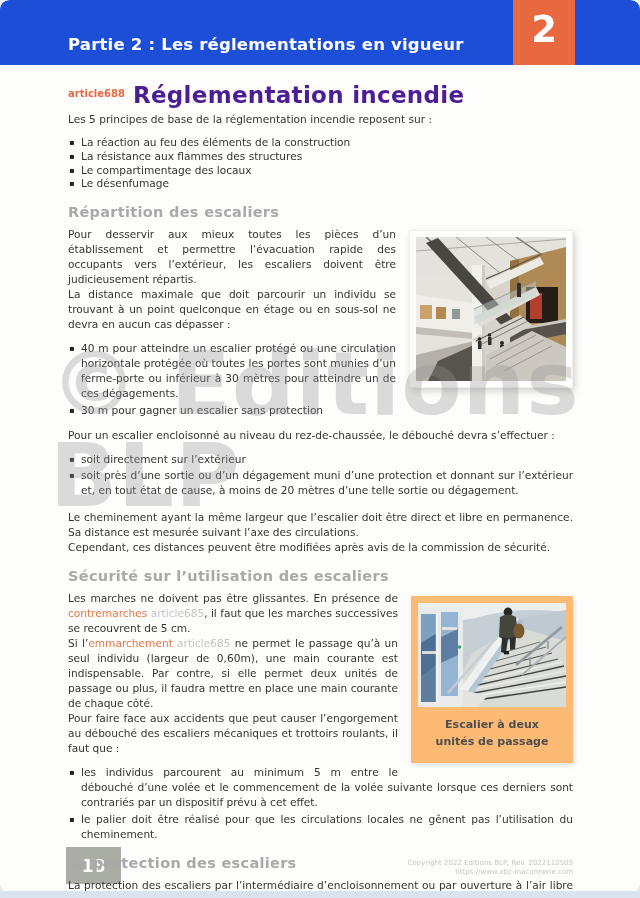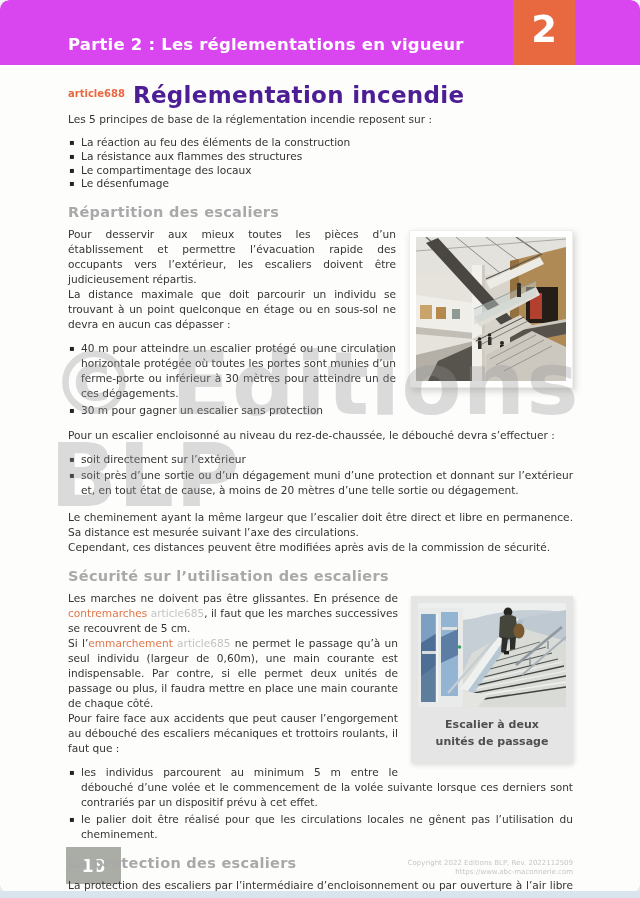--- a/index.html
+++ b/index.html
@@ -12,21 +12,21 @@
   .bottom-strip { position:absolute; left:0; bottom:0; width:640px; height:7px; background:#d9e4ee; }
   .page {
     position:absolute; top:0; left:0;
     width:640px; height:893px;
     background:#fdfdfc;
     border-radius:9px;
     overflow:hidden;
     box-shadow:0 1px 3px rgba(0,0,0,.12);
   }
   
-  .header { position:relative; height:65px; background:#d946ef; border-radius:9px 9px 0 0; }
+  .header { position:relative; height:65px; background:#1d4ed8; border-radius:9px 9px 0 0; }
   .header-title { position:absolute; left:68px; bottom:11px; color:#ffffff; font-size:16.5px; font-weight:bold; letter-spacing:.2px; }
   .chapter-box {
     position:absolute; top:0; right:65px; width:62px; height:65px;
     background:#e8693f; color:#ffffff;
     display:flex; align-items:center; justify-content:center;
     font-size:37px; font-weight:bold; padding-bottom:6px;
   }
   
   .content { padding:0 67px 0 68px; color:#343434; font-size:10.6px; line-height:15px; text-align:justify; position:relative; z-index:2; }
   .article-head { margin:21px 0 5px; text-align:left; }
@@ -46,21 +46,21 @@
   .ref-gray { color:#c4c4c4; }
   
   .fig1 {
     float:right; width:164px; margin:3px 0 8px 13px;
     background:#ffffff; border:1px solid #f0efed; padding:6px;
     box-shadow:2px 3px 7px rgba(0,0,0,.18);
   }
   .fig1 svg { display:block; width:150px; height:144px; }
   .fig2 {
     float:right; width:162px; margin:5px 0 10px 13px;
-    background:#e5e5e5; padding:7px 7px 0;
+    background:#fdba74; padding:7px 7px 0;
     box-shadow:1px 2px 5px rgba(0,0,0,.14);
   }
   .fig2 svg { display:block; width:148px; height:104px; }
   .fig2 figcaption {
     font-weight:bold; color:#4f4f4f; font-size:11px; line-height:17px;
     text-align:center; padding:9px 6px 13px;
   }
   .section-protection { clear:both; }
   
   .watermark {

